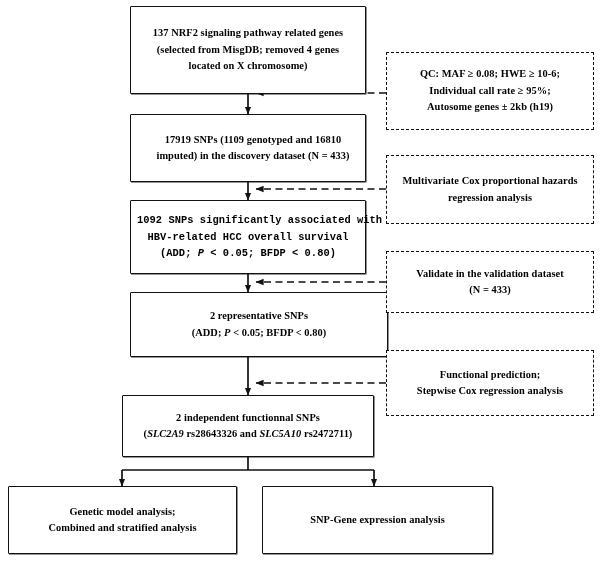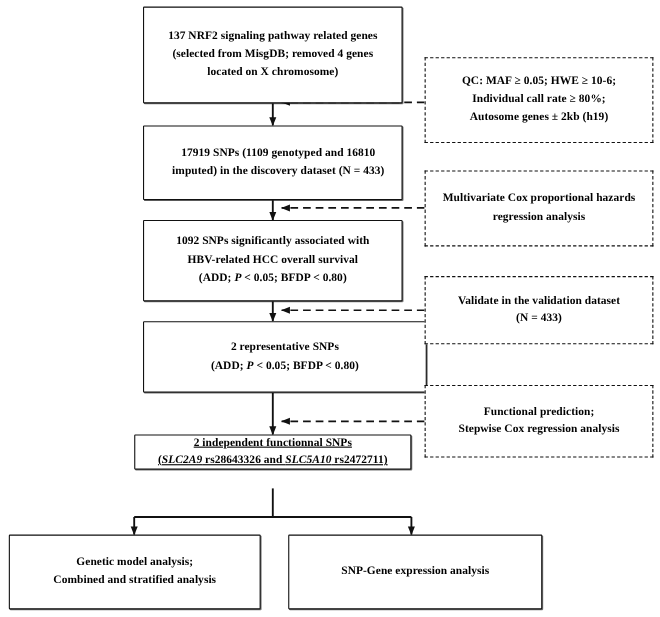--- a/index.html
+++ b/index.html
@@ -85,48 +85,48 @@
     <div class="line">137 NRF2 signaling pathway related genes</div>
     <div class="line">(selected from MisgDB; removed 4 genes</div>
     <div class="line">located on X chromosome)</div>
   </div>
 
   <div class="box solid" style="left:130px; top:114px; width:236px; height:68px;padding-left:16px;">
     <div class="line">17919 SNPs (1109 genotyped and 16810</div>
     <div class="line">imputed)  in the discovery dataset (N = 433)</div>
   </div>
 
-  <div class="box solid" style="left:130px; top:200px; width:236px; height:74px;">
+  <div class="box solid" style="left:130px; top:200px; width:236px; height:74px;font-family:Liberation Mono, monospace;">
     <div class="line">1092 SNPs significantly associated with</div>
     <div class="line">HBV-related HCC overall survival</div>
     <div class="line"><span>(ADD; </span><span class="ital">P</span><span> &lt; 0.05; BFDP &lt; 0.80)</span></div>
   </div>
 
   <div class="box solid" style="left:130px; top:292px; width:258px; height:65px;">
     <div class="line">2 representative SNPs</div>
     <div class="line"><span>(ADD; </span><span class="ital">P</span><span> &lt; 0.05; BFDP &lt; 0.80)</span></div>
   </div>
 
-  <div class="box solid" style="left:122px; top:395px; width:252px; height:32px;text-decoration:underline;">
+  <div class="box solid" style="left:122px; top:395px; width:252px; height:62px;">
     <div class="line">2 independent functionnal SNPs</div>
     <div class="line"><span>(</span><span class="ital">SLC2A9</span><span> rs28643326 and </span><span class="ital">SLC5A10</span><span> rs2472711)</span></div>
   </div>
 
   <div class="box solid" style="left:262px; top:486px; width:231px; height:68px;">
     <div class="line">SNP-Gene expression analysis</div>
   </div>
 
   <div class="box solid" style="left:8px; top:486px; width:229px; height:68px;">
     <div class="line">Genetic model analysis;</div>
     <div class="line">Combined and stratified analysis</div>
   </div>
 
   <div class="box dashed" style="left:386px; top:52px; width:208px; height:78px;">
-    <div class="line">QC: MAF ≥ 0.05; HWE ≥ 10-6;</div>
-    <div class="line">Individual call rate ≥ 80%;</div>
+    <div class="line">QC: MAF ≥ 0.08; HWE ≥ 10-6;</div>
+    <div class="line">Individual call rate ≥ 95%;</div>
     <div class="line">Autosome genes ± 2kb (h19)</div>
   </div>
 
   <div class="box dashed" style="left:386px; top:155px; width:208px; height:69px;">
     <div class="line">Multivariate Cox proportional hazards</div>
     <div class="line">regression analysis</div>
   </div>
 
   <div class="box dashed" style="left:386px; top:251px; width:208px; height:62px;">
     <div class="line">Validate in the validation dataset</div>

